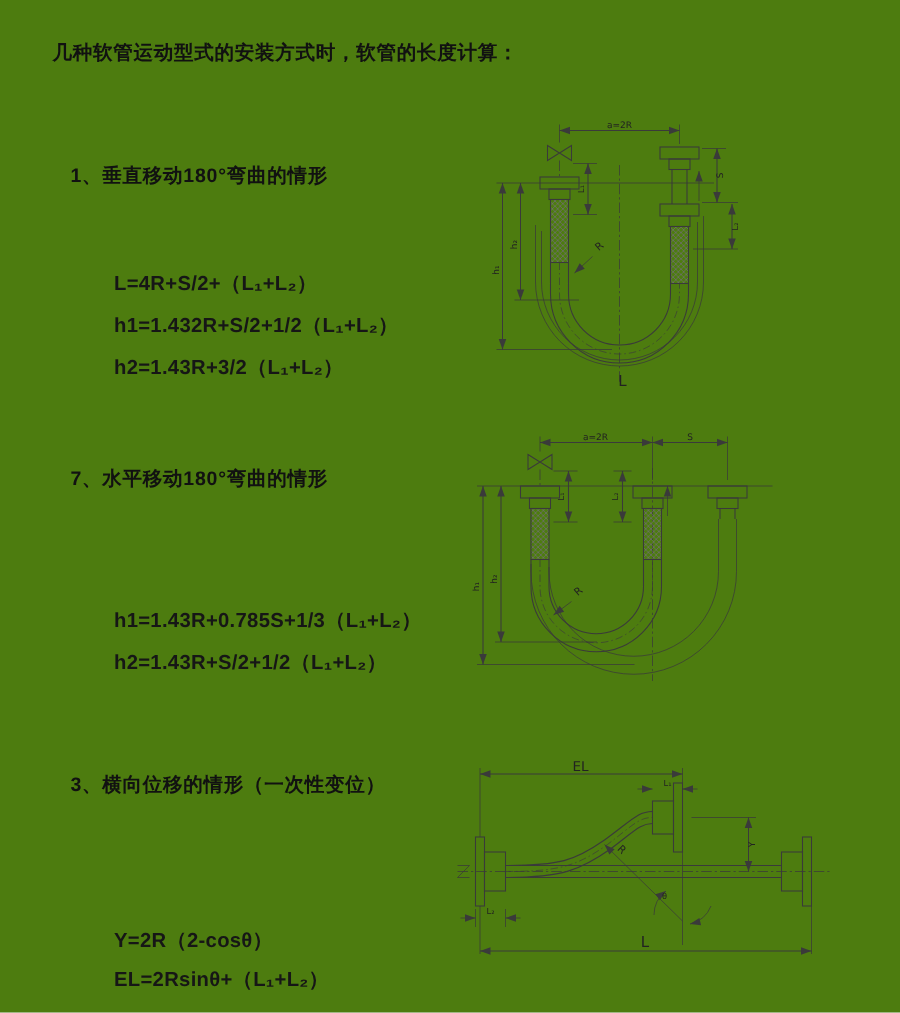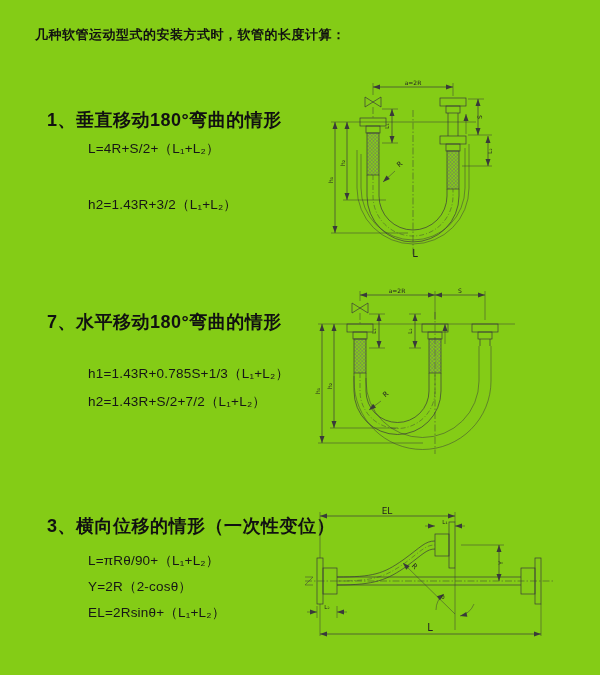--- a/index.html
+++ b/index.html
@@ -1,38 +1,39 @@
 <!DOCTYPE html>
 <html><head>
 <meta charset="utf-8">
 <style>
   html,body{margin:0;padding:0;background:#e8e8e8;}
-  .page{position:relative;width:600px;height:675px;background:#84cc16;overflow:hidden;
+  .page{position:relative;width:600px;height:675px;background:#4d7c0f;overflow:hidden;
         font-family:"Liberation Sans","DejaVu Sans",sans-serif;color:#111;}
   .title{position:absolute;left:35px;top:26px;font-size:13px;font-weight:600;letter-spacing:.5px;}
-  .heading{position:absolute;left:47px;font-size:18px;font-weight:600;letter-spacing:.5px;}
-  .formula{position:absolute;left:88px;font-size:13.5px;font-weight:400;color:#161616;letter-spacing:.2px;}
+  .heading{position:absolute;left:47px;font-size:13px;font-weight:600;letter-spacing:.5px;}
+  .formula{position:absolute;left:76px;font-size:13.5px;font-weight:700;color:#161616;letter-spacing:.2px;margin-top:40px;}
   .diag{position:absolute;}
   svg{display:block;}
   svg .cad{stroke:#3a3a3a;stroke-width:.7;fill:none;stroke-linecap:butt;}
   svg .thin{stroke-width:.5;}
   svg .cl{stroke-dasharray:7 2 1.5 2;stroke-width:.5;}
   svg .hd{stroke-dasharray:5 2 1 2;stroke-width:.45;}
   svg .lbl text{fill:#222;stroke:none;font-family:"DejaVu Sans",sans-serif;}
   .f6{font-size:6px;} .f55{font-size:5.5px;} .f7{font-size:7px;} .f9{font-size:9px;} .f10{font-size:10px;}
 </style>
 </head>
 <body>
 
 <div class="page">
 
   <div class="title">几种软管运动型式的安装方式时，软管的长度计算：</div>
 
   <div class="heading" style="top:108px">1、垂直移动180°弯曲的情形</div>
   <div class="formula" style="top:140px">L=4R+S/2+（L₁+L₂）</div>
+  <div class="formula" style="top:168px">h1=1.432R+S/2+1/2（L₁+L₂）</div>
   <div class="formula" style="top:196px">h2=1.43R+3/2（L₁+L₂）</div>
 
   <div class="diag" style="left:328px;top:78px">
     <svg width="258" height="182" viewBox="0 0 258 182">
       <defs>
         <marker id="ar1" markerUnits="userSpaceOnUse" markerWidth="8" markerHeight="6" refX="7.5" refY="3" orient="auto-start-reverse">
           <path d="M0.5,0.5 L7.5,3 L0.5,5.5 Z" fill="#3a3a3a"></path>
         </marker>
         <pattern id="br1" width="3.5" height="3.5" patternUnits="userSpaceOnUse">
           <path d="M0,3.5 L3.5,0 M0,0 L3.5,3.5" stroke="#6e6e6e" stroke-width="0.5"></path>
@@ -92,21 +93,21 @@
         <text class="f6" transform="translate(4.5,102) rotate(-90)" text-anchor="middle">h₁</text>
         <text class="f6" transform="translate(16.5,85) rotate(-90)" text-anchor="middle">h₂</text>
         <text class="f7" transform="translate(73,88) rotate(-40)" text-anchor="middle">R</text>
         <text class="f10" x="87" y="179" text-anchor="middle">L</text>
       </g>
     </svg>
   </div>
 
   <div class="heading" style="top:310px">7、水平移动180°弯曲的情形</div>
   <div class="formula" style="top:365px">h1=1.43R+0.785S+1/3（L₁+L₂）</div>
-  <div class="formula" style="top:393px">h2=1.43R+S/2+7/2（L₁+L₂）</div>
+  <div class="formula" style="top:393px">h2=1.43R+S/2+1/2（L₁+L₂）</div>
 
   <div class="diag" style="left:315px;top:286px">
     <svg width="288" height="172" viewBox="0 0 288 172">
       <defs>
         <marker id="ar2" markerUnits="userSpaceOnUse" markerWidth="8" markerHeight="6" refX="7.5" refY="3" orient="auto-start-reverse">
           <path d="M0.5,0.5 L7.5,3 L0.5,5.5 Z" fill="#3a3a3a"></path>
         </marker>
         <pattern id="br2" width="3.5" height="3.5" patternUnits="userSpaceOnUse">
           <path d="M0,3.5 L3.5,0 M0,0 L3.5,3.5" stroke="#6e6e6e" stroke-width="0.5"></path>
         </pattern>
@@ -159,21 +160,20 @@
         <text class="f55" transform="translate(61,45) rotate(-90)" text-anchor="middle">L₁</text>
         <text class="f55" transform="translate(97,45) rotate(-90)" text-anchor="middle">L₂</text>
         <text class="f6" transform="translate(4.5,105) rotate(-90)" text-anchor="middle">h₁</text>
         <text class="f6" transform="translate(16.5,100) rotate(-90)" text-anchor="middle">h₂</text>
         <text class="f7" transform="translate(72,110) rotate(-40)" text-anchor="middle">R</text>
       </g>
     </svg>
   </div>
 
   <div class="heading" style="top:514px">3、横向位移的情形（一次性变位）</div>
-  <div class="formula" style="top:552px">L=πRθ/90+（L₁+L₂）</div>
   <div class="formula" style="top:578px">Y=2R（2-cosθ）</div>
   <div class="formula" style="top:604px">EL=2Rsinθ+（L₁+L₂）</div>
 
   <div class="diag" style="left:303px;top:506px">
     <svg width="294" height="142" viewBox="0 0 294 142">
       <defs>
         <marker id="ar3" markerUnits="userSpaceOnUse" markerWidth="8" markerHeight="6" refX="7.5" refY="3" orient="auto-start-reverse">
           <path d="M0.5,0.5 L7.5,3 L0.5,5.5 Z" fill="#3a3a3a"></path>
         </marker>
       </defs>

